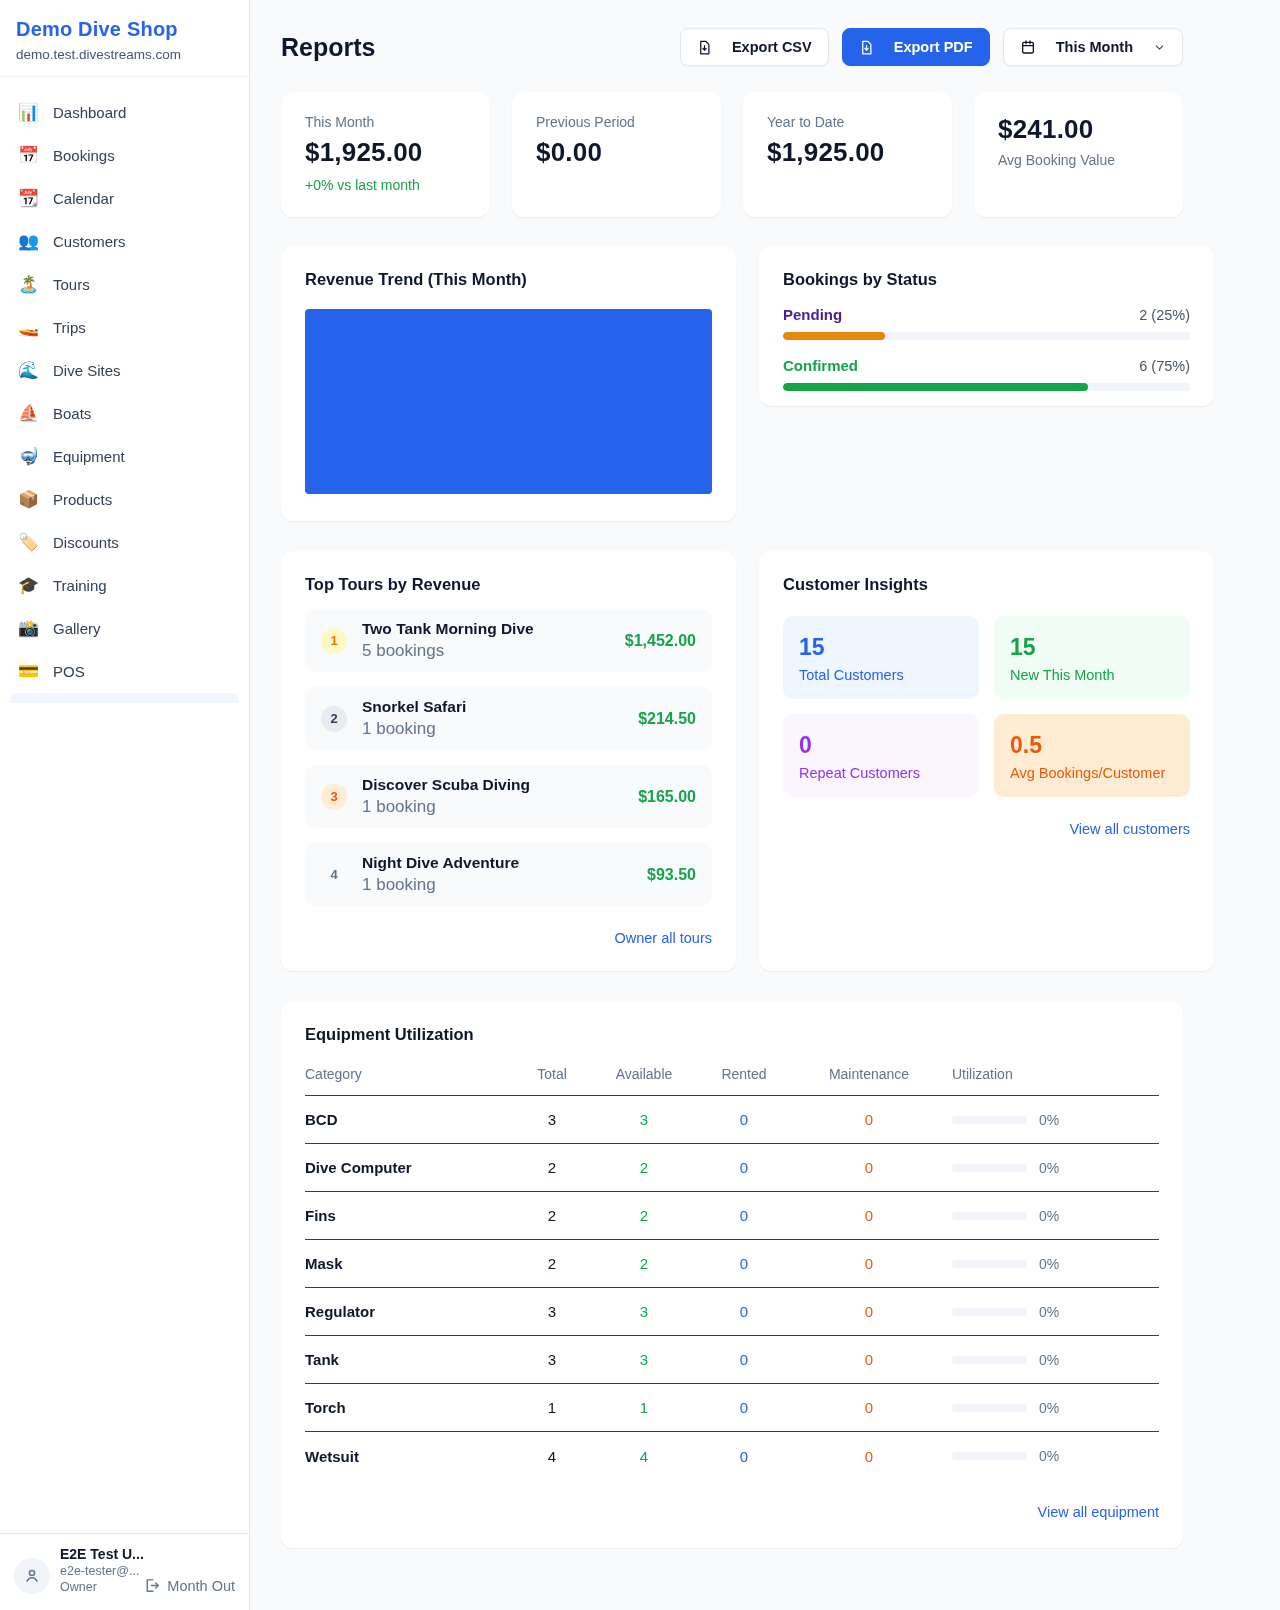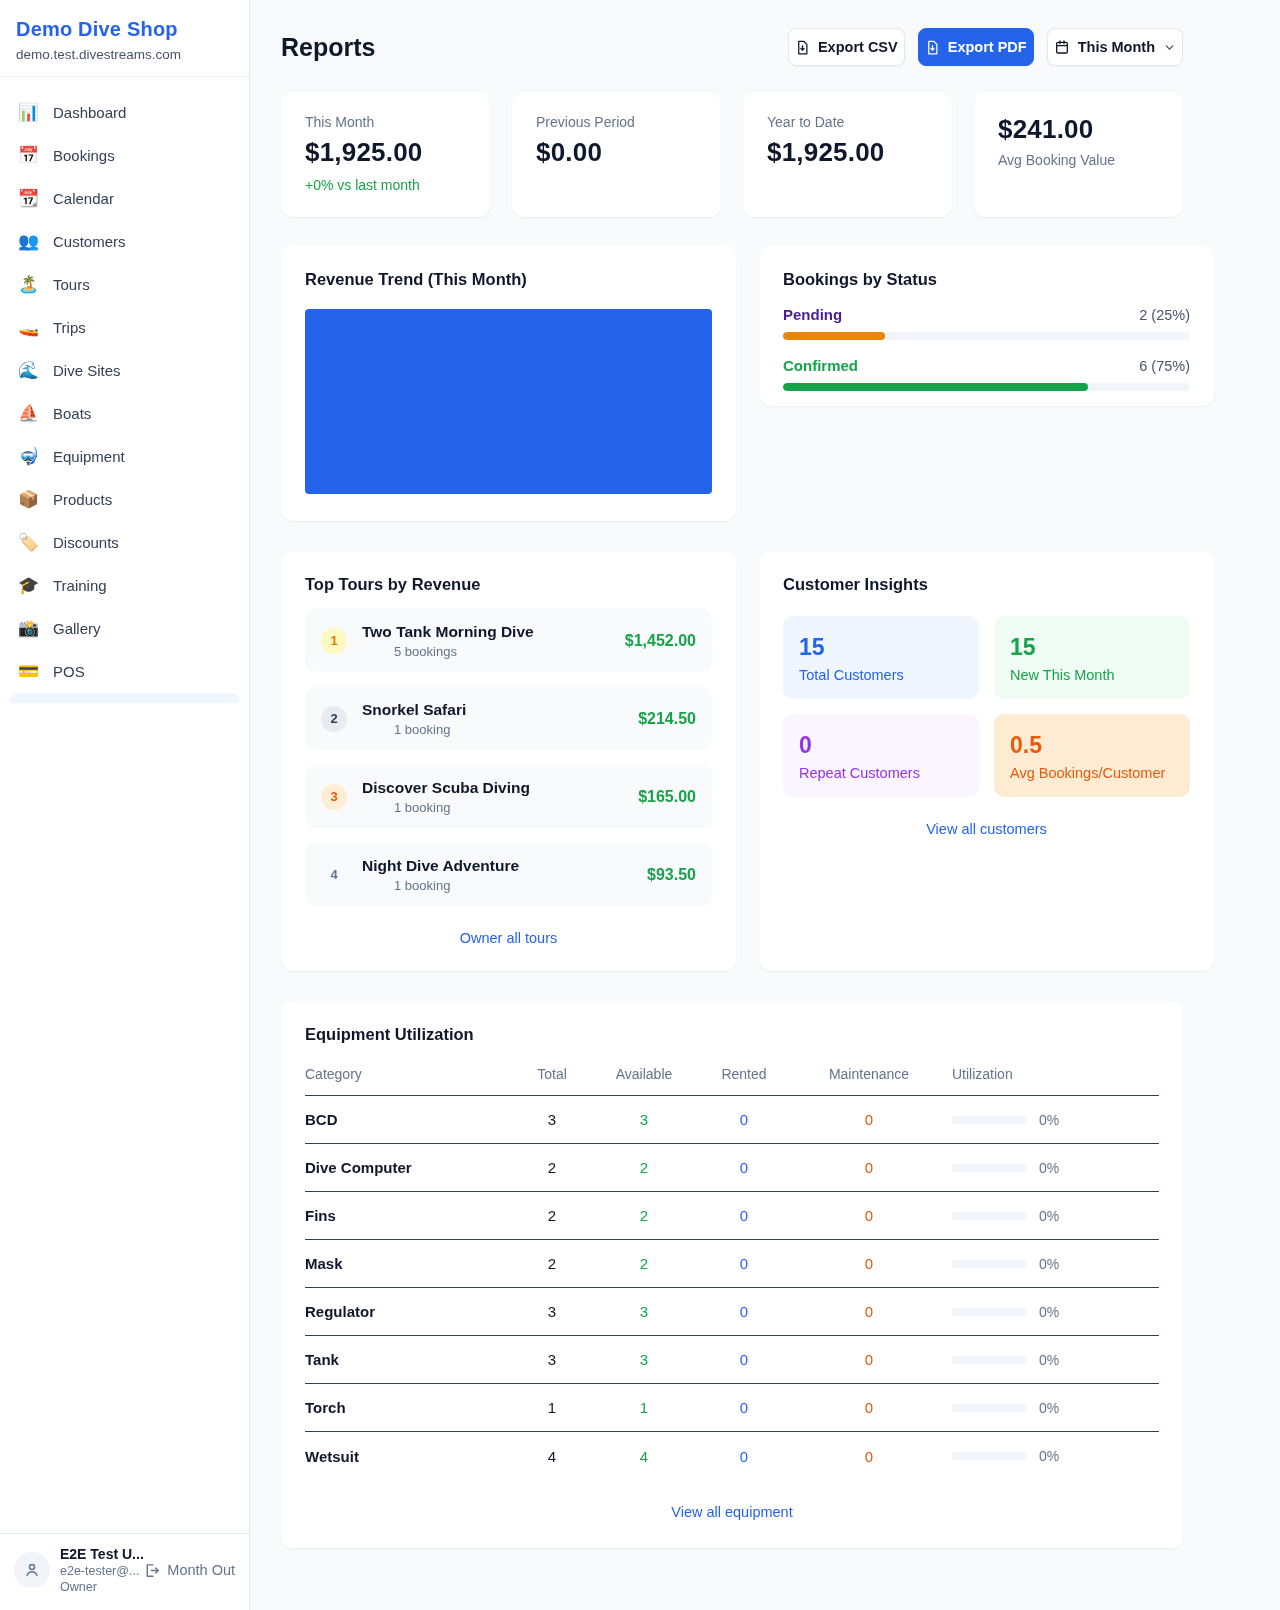--- a/index.html
+++ b/index.html
@@ -9,33 +9,33 @@
   
   .sidebar { width:250px; min-height:1610px; background:#FFFFFF; border-right:1px solid #E2E8F0; display:flex; flex-direction:column; flex-shrink:0; }
   .side-head { padding:18px 16px 14px 16px; border-bottom:1px solid #EEF2F6; }
   .shop-name { color:#2563EB; font-size:20px; font-weight:800; letter-spacing:.2px; }
   .shop-domain { color:#475569; font-size:13.5px; margin-top:6px; }
   .nav { padding:14px 8px 0 8px; flex:1 1 auto; }
   .nav-item { display:flex; align-items:center; gap:13px; height:43px; padding:0 10px; border-radius:8px; cursor:pointer; }
   .nav-icon { width:22px; font-size:17px; text-align:center; }
   .nav-label { font-size:15px; color:#334155; }
   .nav-active-sliver { height:10px; margin:0 2px; background:#EFF6FF; border-radius:8px 8px 0 0; }
-  .side-foot { border-top:1px solid #E2E8F0; padding:12px 14px 16px 14px; display:flex; align-items:center; gap:10px; }
+  .side-foot { border-top:1px solid #E2E8F0; padding:12px 14px 16px 14px; display:flex; align-items:flex-end; gap:10px; }
   .avatar { width:36px; height:36px; border-radius:50%; background:#F1F5F9; display:flex; align-items:center; justify-content:center; flex-shrink:0; }
   .user-block { min-width:0; flex:1; }
   .user-name { font-size:14px; font-weight:700; color:#0F172A; white-space:nowrap; }
   .user-email,.user-role { font-size:12.5px; color:#64748B; margin-top:2px; white-space:nowrap; }
   .signout { display:flex; align-items:center; gap:7px; color:#64748B; font-size:14.5px; cursor:pointer; white-space:nowrap; }
 
   
   .main { padding:28px 0 60px 31px; width:933px; }
   .page-head { display:flex; align-items:center; justify-content:space-between; margin-bottom:26px; }
   .page-title { font-size:25px; font-weight:800; color:#0F172A; }
   .head-actions { display:flex; gap:13px; }
-  .btn { display:flex; align-items:center; gap:8px; height:38px; padding:0 6px; border-radius:8px; font-size:14.5px; font-weight:600; cursor:pointer; border:1px solid #E2E8F0; background:#fff; color:#0F172A; box-shadow:0 1px 2px rgba(15,23,42,.04); }
+  .btn { display:flex; align-items:center; gap:20px; height:38px; padding:0 16px; border-radius:8px; font-size:14.5px; font-weight:600; cursor:pointer; border:1px solid #E2E8F0; background:#fff; color:#0F172A; box-shadow:0 1px 2px rgba(15,23,42,.04); }
   .btn-primary { background:#2563EB; border-color:#2563EB; color:#fff; }
   .btn svg { flex-shrink:0; }
 
   .card { background:#fff; border-radius:12px; box-shadow:0 1px 2px rgba(15,23,42,.06); }
 
   
   .stats-row { display:grid; grid-template-columns:repeat(4,1fr); gap:22px; margin-bottom:29px; }
   .stat-card { padding:22px 24px; height:125px; }
   .stat-label { font-size:14px; color:#64748B; }
   .stat-value { font-size:26px; font-weight:800; color:#0F172A; margin-top:7px; letter-spacing:.2px; }
@@ -61,23 +61,23 @@
   .tours-card { padding:24px; height:420px; }
   .tour-row { display:flex; align-items:center; background:#F8FAFC; border-radius:10px; padding:12px 16px; margin-top:15px; height:63px; }
   .tour-row:first-of-type { margin-top:24px; }
   .rank { width:26px; height:26px; border-radius:50%; display:flex; align-items:center; justify-content:center; font-size:13px; font-weight:700; margin-right:15px; flex-shrink:0; }
   .rank-1 { background:#FEF9C3; color:#D97706; }
   .rank-2 { background:#E8EBEF; color:#334155; }
   .rank-3 { background:#FFEDD5; color:#EA580C; }
   .rank-4 { background:transparent; color:#64748B; }
   .tour-info { flex:1; min-width:0; }
   .tour-name { font-size:15.5px; font-weight:700; color:#0F172A; }
-  .tour-sub { font-size:13px; color:#64748B; margin-top:3px;margin-left:32px; }
+  .tour-sub { font-size:17px; color:#64748B; margin-top:3px; }
   .tour-amount { font-size:16px; font-weight:700; color:#16A34A; }
-  .view-link { display:block; text-align:center; color:#2563EB; font-size:14.5px; margin-top:24px; text-decoration:none; cursor:pointer; }
+  .view-link { display:block; text-align:right; color:#2563EB; font-size:14.5px; margin-top:24px; text-decoration:none; cursor:pointer; }
 
   .insights-card { padding:24px; height:420px; }
   .tiles { display:grid; grid-template-columns:1fr 1fr; gap:15px; margin-top:22px; }
   .tile { border-radius:10px; padding:18px 16px; height:83px; }
   .tile-value { font-size:23px; font-weight:800; }
   .tile-label { font-size:14.5px; margin-top:6px; }
   .tile-blue { background:#EFF6FF; } .tile-blue .tile-value,.tile-blue .tile-label { color:#2563EB; }
   .tile-green { background:#F0FDF4; } .tile-green .tile-value,.tile-green .tile-label { color:#16A34A; }
   .tile-purple { background:#FAF5FF; } .tile-purple .tile-value,.tile-purple .tile-label { color:#9333EA; }
   .tile-orange { background:#FEECD2; } .tile-orange .tile-value,.tile-orange .tile-label { color:#EA580C; }

